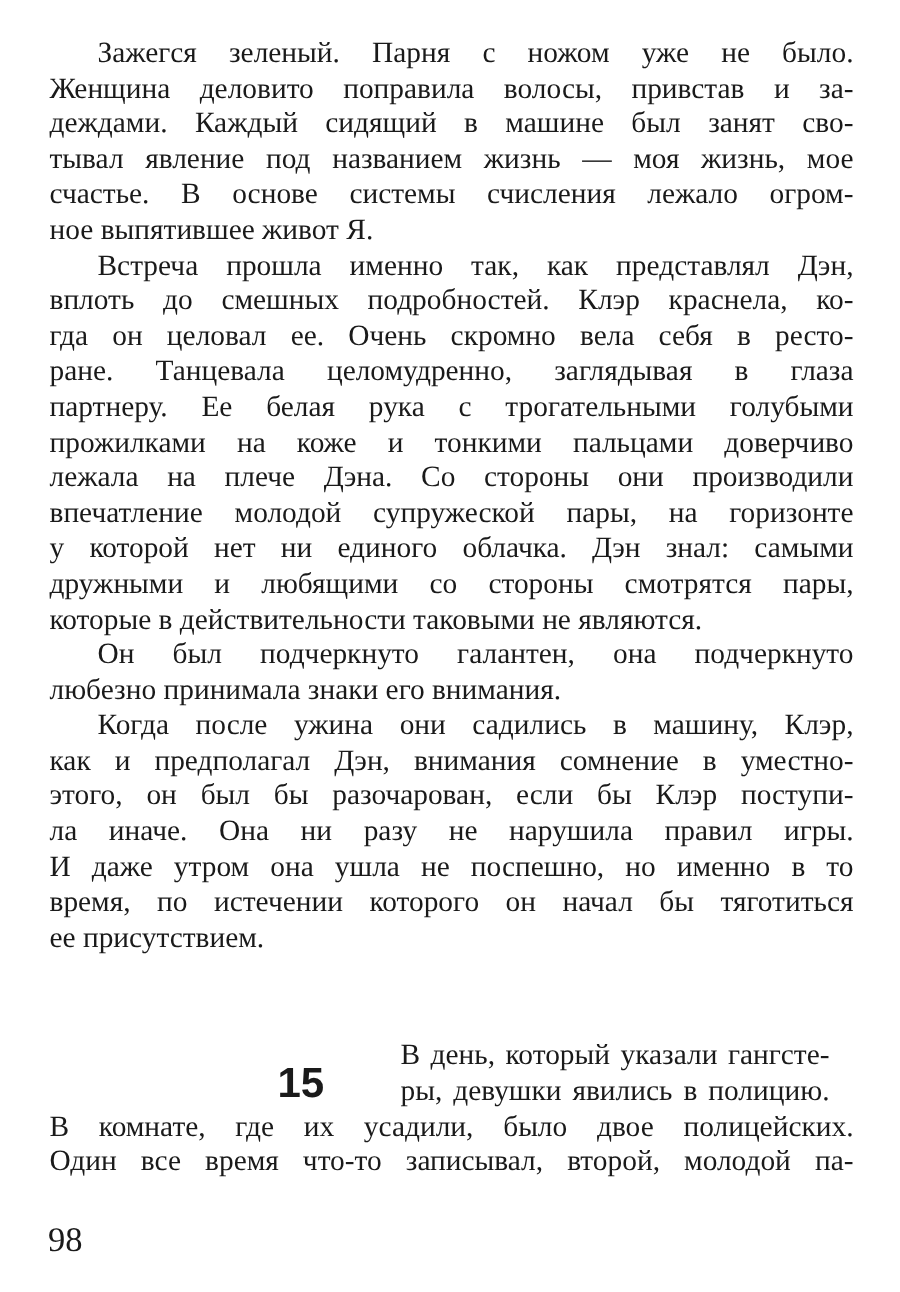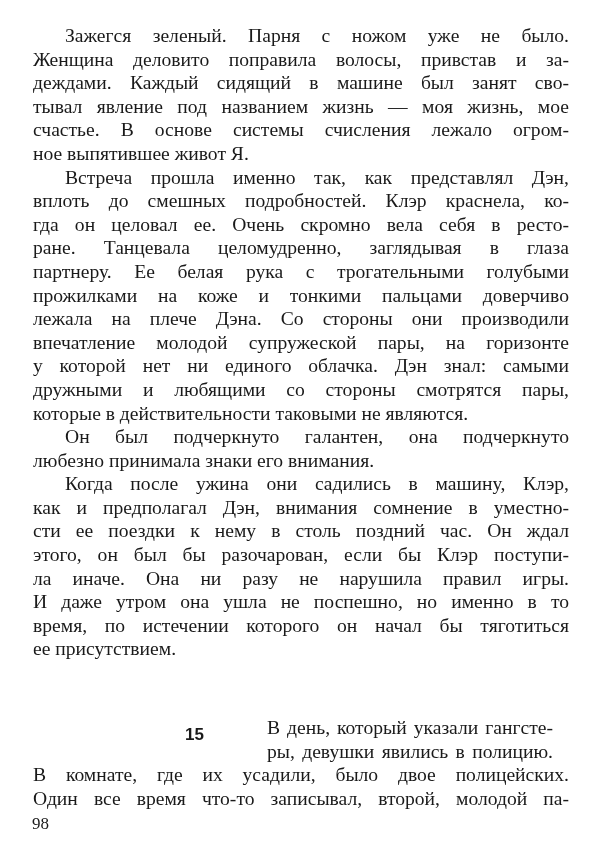--- a/index.html
+++ b/index.html
@@ -13,28 +13,28 @@
     display: block; white-space: nowrap; text-align: justify;
     text-align-last: justify; height: 23.6px;
   }
   .line.last { text-align-last: left; }
   .line.indent { padding-left: 32px; }
   .gap { height: 55px; }
   .chapter {
     position: relative; height: 23.6px;
   }
   .chapter-num {
-    position: absolute; left: 152px; top: 7px;
+    position: absolute; left: 152px; top: 18px;
     font-family: "Liberation Sans", "DejaVu Sans", sans-serif;
-    font-weight: bold; font-size: 17px;
+    font-weight: bold; font-size: 28px;
   }
   .chapter .line { position: absolute; left: 202px; right: 16px; margin-left: 32px; }
   .page-number {
     position: absolute; left: 32px; top: 814px;
-    font-family: "Liberation Serif", serif; font-size: 17px; color: #1a1a1a;
+    font-family: "Liberation Serif", serif; font-size: 23px; color: #1a1a1a;
   }
 </style>
 </head>
 <body>
 
 <div class="page">
   <div>
     <span class="line indent">Зажегся зеленый. Парня с ножом уже не было.</span>
     <span class="line">Женщина деловито поправила волосы, привстав и за-</span>
     <span class="line">деждами. Каждый сидящий в машине был занят сво-</span>
@@ -55,21 +55,20 @@
     <span class="line">дружными и любящими со стороны смотрятся пары,</span>
     <span class="line last">которые в действительности таковыми не являются.</span>
   </div>
   <div>
     <span class="line indent">Он был подчеркнуто галантен, она подчеркнуто</span>
     <span class="line last">любезно принимала знаки его внимания.</span>
   </div>
   <div>
     <span class="line indent">Когда после ужина они садились в машину, Клэр,</span>
     <span class="line">как и предполагал Дэн, внимания сомнение в уместно-</span>
-    <span class="line">сти ее поездки к нему в столь поздний час. Он ждал</span>
     <span class="line">этого, он был бы разочарован, если бы Клэр поступи-</span>
     <span class="line">ла иначе. Она ни разу не нарушила правил игры.</span>
     <span class="line">И даже утром она ушла не поспешно, но именно в то</span>
     <span class="line">время, по истечении которого он начал бы тяготиться</span>
     <span class="line last">ее присутствием.</span>
   </div>
 
   <div class="gap"></div>
 
   <div>

